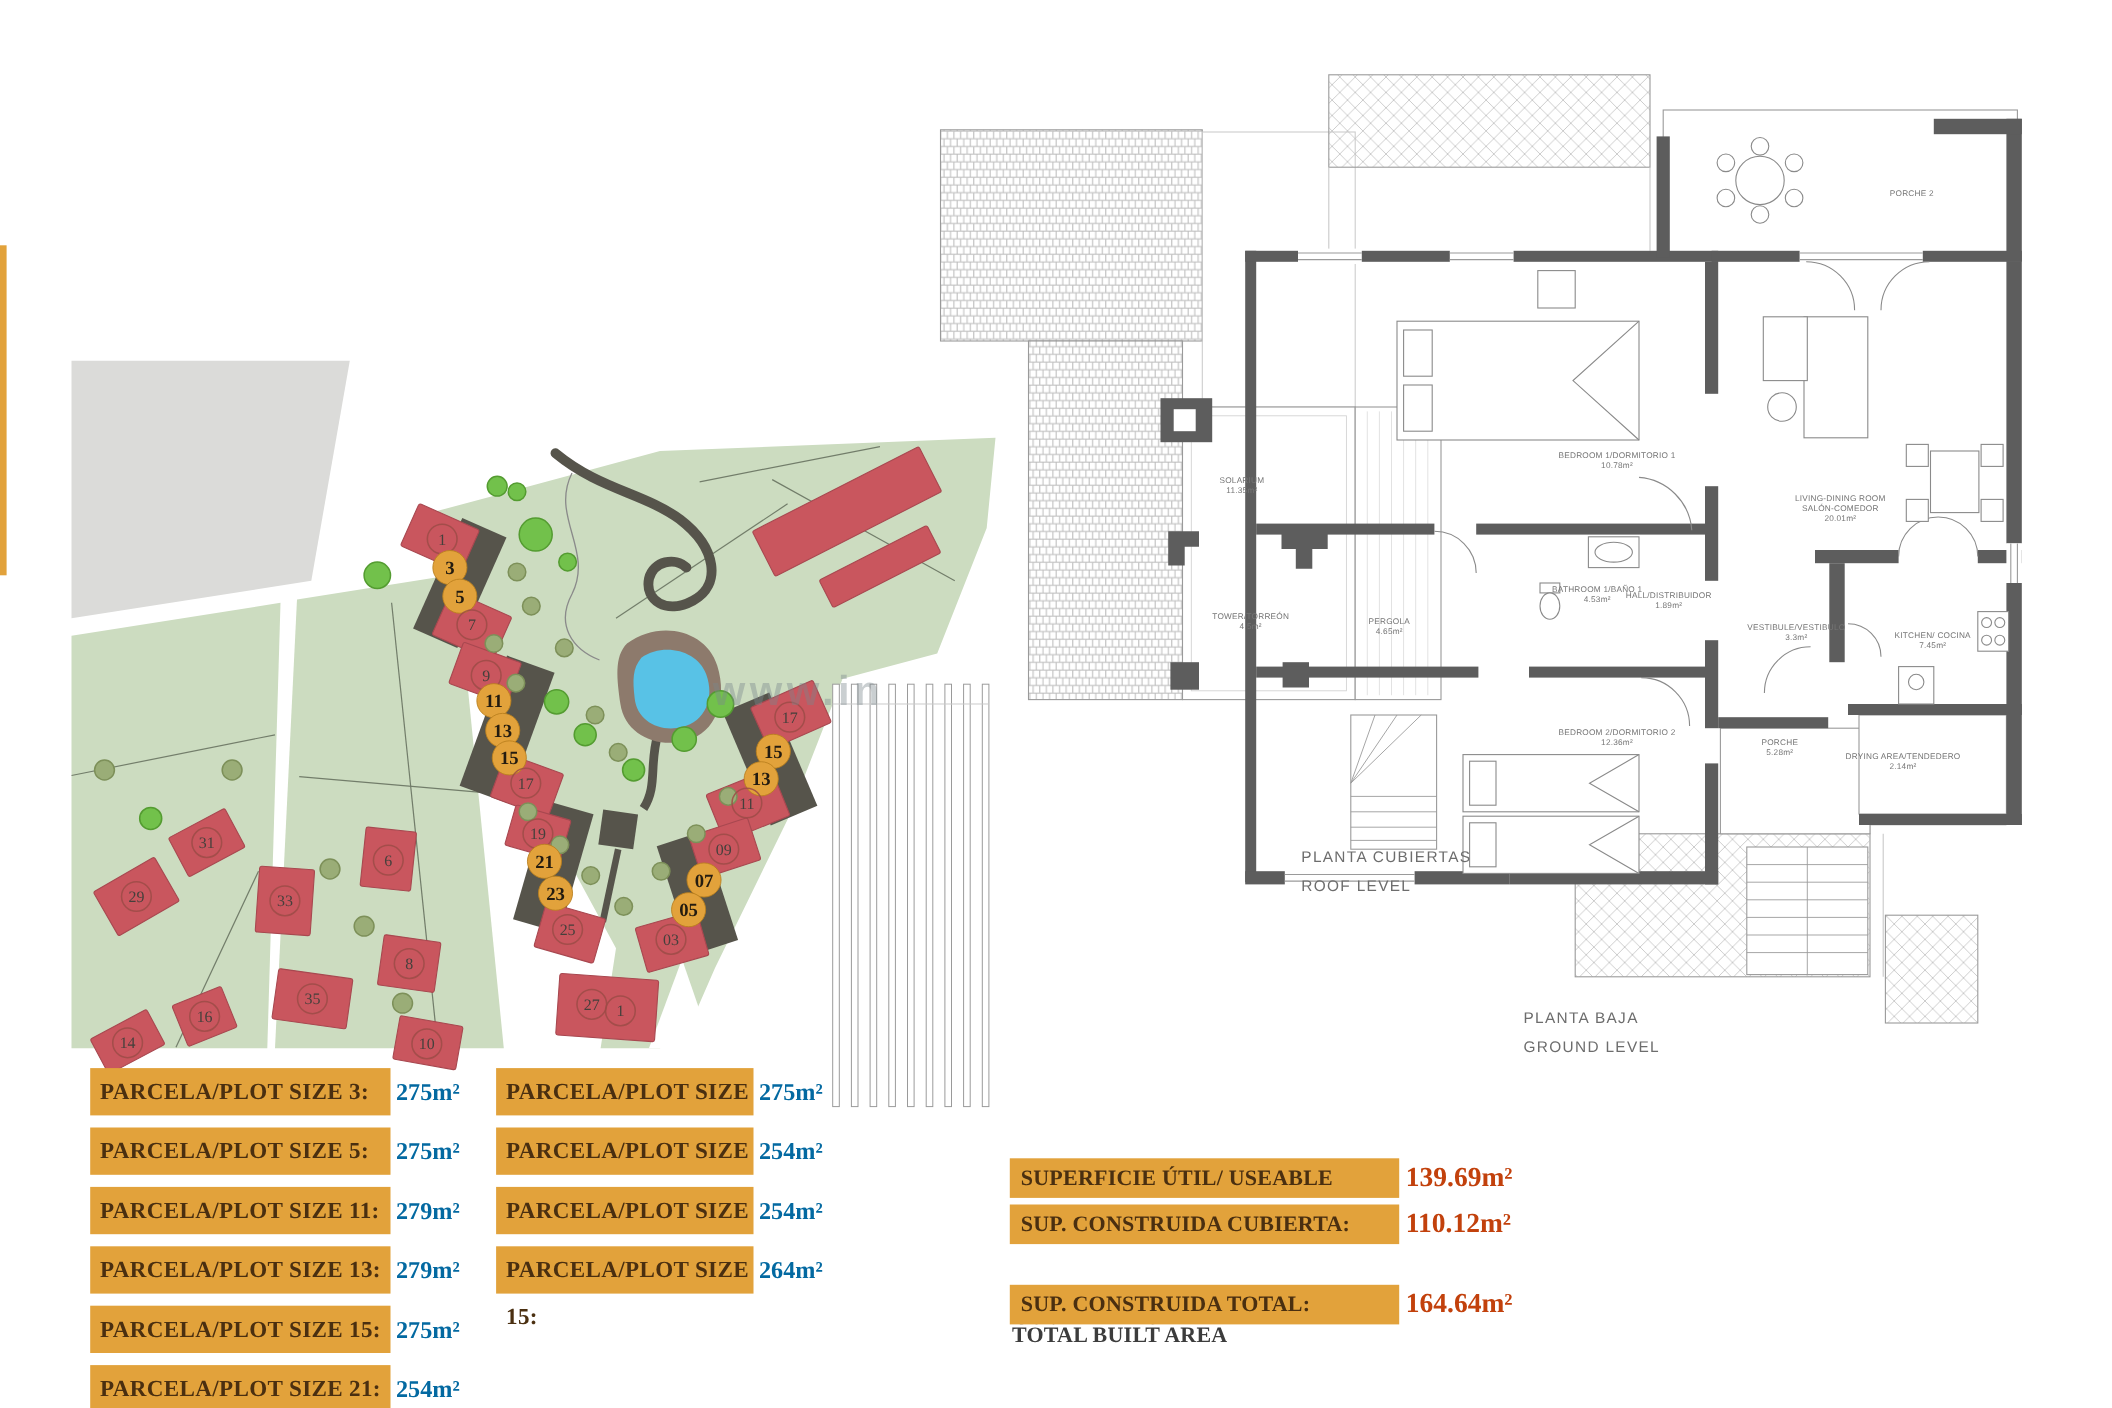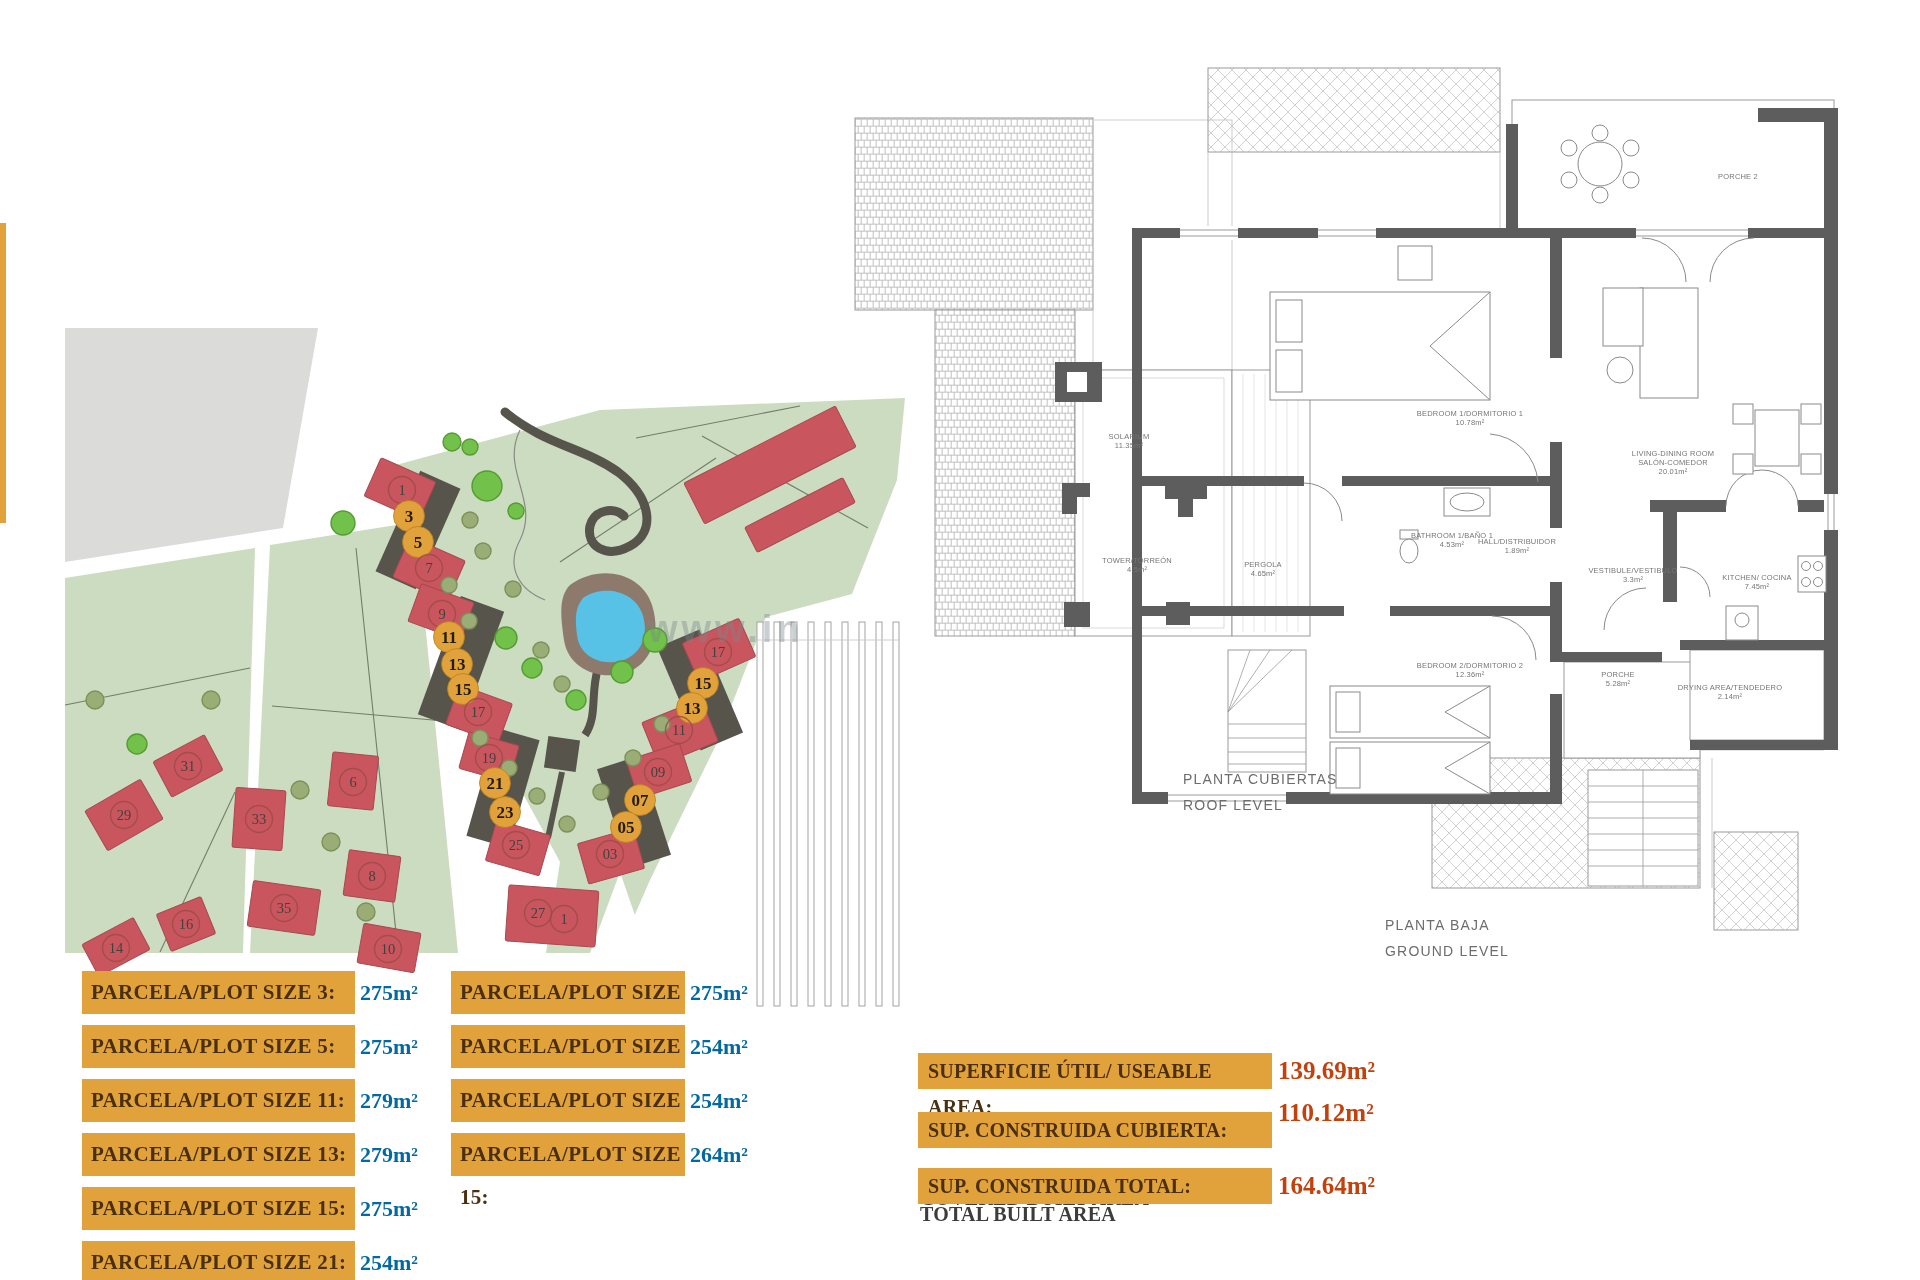--- a/index.html
+++ b/index.html
@@ -494,21 +494,21 @@
       </div>
       <div class="size-row">
         <span class="size-box">PARCELA/PLOT SIZE 15:</span>
         <span class="size-val">264m²</span>
       </div>
     </div>
 
   <div id="summary">
       <div class="sum-box" style="top: 0px;">SUPERFICIE ÚTIL/ USEABLE AREA:</div>
       <div class="sum-val" style="top: 1px;">139.69m²</div>
-      <div class="sum-box" style="top: 59px;">SUP. CONSTRUIDA CUBIERTA:</div>
+      <div class="sum-box" style="top: 42px;">SUP. CONSTRUIDA CUBIERTA:</div>
       <div class="sum-sub" style="top: 90px; margin-top: 44px;">COVERED BUILT AREA</div>
       <div class="sum-val" style="top: 43px;">110.12m²</div>
       <div class="sum-box" style="top: 115px;">SUP. CONSTRUIDA TOTAL:</div>
       <div class="sum-sub" style="top: 150px;">TOTAL BUILT AREA</div>
       <div class="sum-val" style="top: 116px;">164.64m²</div>
     </div>
 
 </div>
 
 </body></html>

